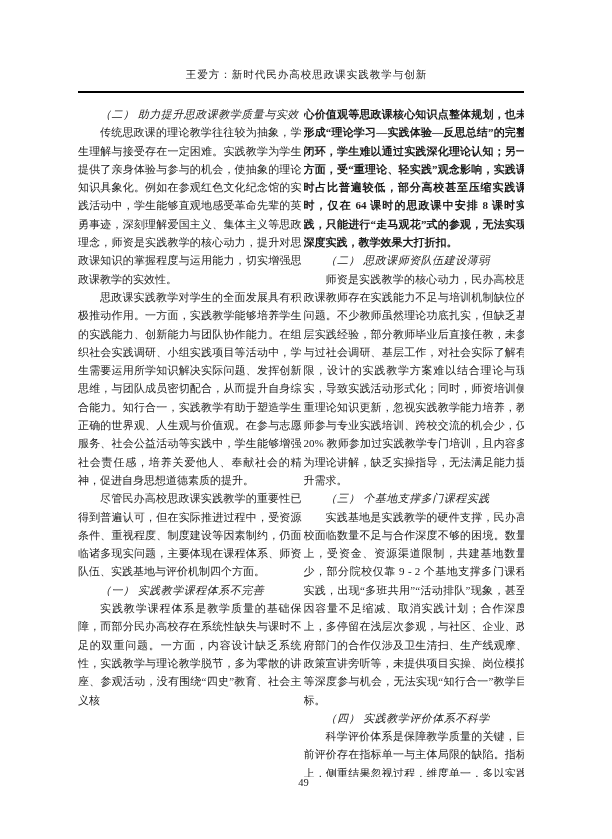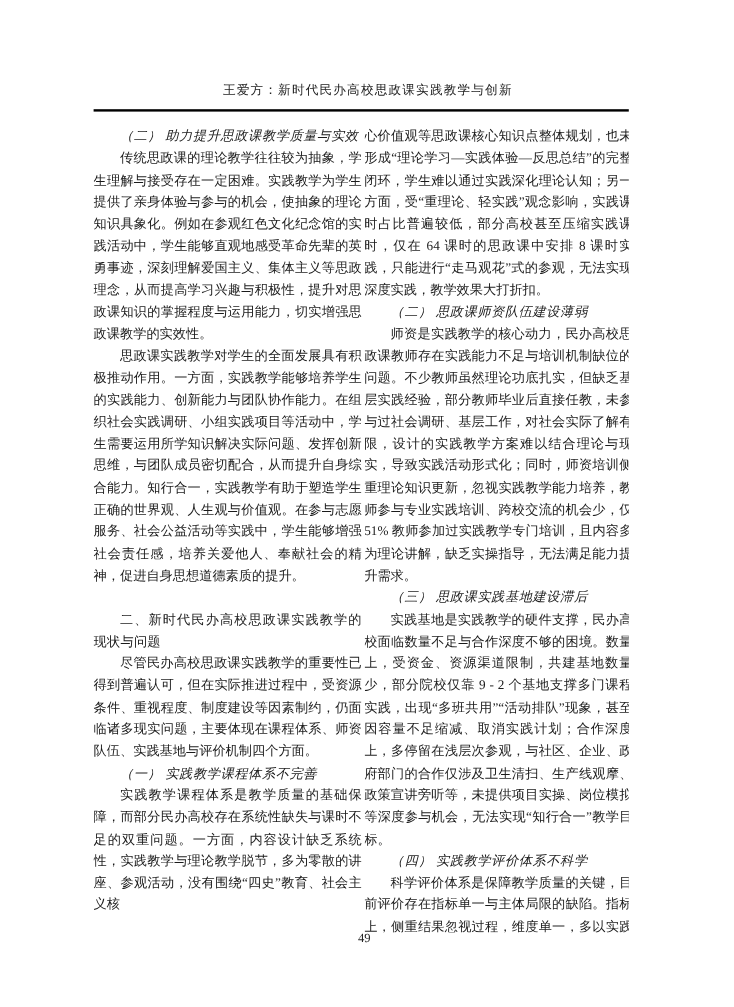--- a/index.html
+++ b/index.html
@@ -51,21 +51,21 @@
   }
   .col p, .col h3, .col h2 {
     margin: 0;
     font-size: 11px;
     line-height: 18.3px;
     text-align: justify;
     text-justify: inter-character;
     font-weight: normal;
   }
   .para { text-indent: 2em; }
-  .para.cont { text-indent: 0; }
+  .para.cont { text-indent: 0; font-weight: bold; }
   .subhead {
     font-style: italic;
     text-indent: 2em;
     letter-spacing: 0.5px;
     font-family: "Liberation Serif", "DejaVu Serif", serif;
   }
   .section-head {
     font-family: "Liberation Sans", "DejaVu Sans", sans-serif;
     font-weight: bold;
     text-indent: 2em;
@@ -90,33 +90,32 @@
 <div class="page">
 
   <div class="running-header">王爱方：新时代民办高校思政课实践教学与创新</div>
 
   <div class="header-rule"></div>
 
   <div class="columns">
 
     <div class="col">
       <h3 class="subhead">（二） 助力提升思政课教学质量与实效</h3>
-      <p class="para">传统思政课的理论教学往往较为抽象，学生理解与接受存在一定困难。实践教学为学生提供了亲身体验与参与的机会，使抽象的理论知识具象化。例如在参观红色文化纪念馆的实践活动中，学生能够直观地感受革命先辈的英勇事迹，深刻理解爱国主义、集体主义等思政理念，从而提高学习兴趣与积极性，提升对思政课知识的掌握程度与运用能力，切实增强思政课教学的实效性。</p>
+      <p class="para">传统思政课的理论教学往往较为抽象，学生理解与接受存在一定困难。实践教学为学生提供了亲身体验与参与的机会，使抽象的理论知识具象化。例如在参观红色文化纪念馆的实践活动中，学生能够直观地感受革命先辈的英勇事迹，深刻理解爱国主义、集体主义等思政理念，师资是实践教学的核心动力，提升对思政课知识的掌握程度与运用能力，切实增强思政课教学的实效性。</p>
       <p class="para">思政课实践教学对学生的全面发展具有积极推动作用。一方面，实践教学能够培养学生的实践能力、创新能力与团队协作能力。在组织社会实践调研、小组实践项目等活动中，学生需要运用所学知识解决实际问题、发挥创新思维，与团队成员密切配合，从而提升自身综合能力。知行合一，实践教学有助于塑造学生正确的世界观、人生观与价值观。在参与志愿服务、社会公益活动等实践中，学生能够增强社会责任感，培养关爱他人、奉献社会的精神，促进自身思想道德素质的提升。</p>
-      <h2 class="section-head">二、新时代民办高校思政课实践教学的现状与问题</h2>
       <p class="para">尽管民办高校思政课实践教学的重要性已得到普遍认可，但在实际推进过程中，受资源条件、重视程度、制度建设等因素制约，仍面临诸多现实问题，主要体现在课程体系、师资队伍、实践基地与评价机制四个方面。</p>
       <h3 class="subhead">（一） 实践教学课程体系不完善</h3>
       <p class="para">实践教学课程体系是教学质量的基础保障，而部分民办高校存在系统性缺失与课时不足的双重问题。一方面，内容设计缺乏系统性，实践教学与理论教学脱节，多为零散的讲座、参观活动，没有围绕“四史”教育、社会主义核</p>
     </div>
 
     <div class="col">
       <p class="para cont">心价值观等思政课核心知识点整体规划，也未形成“理论学习—实践体验—反思总结”的完整闭环，学生难以通过实践深化理论认知；另一方面，受“重理论、轻实践”观念影响，实践课时占比普遍较低，部分高校甚至压缩实践课时，仅在 64 课时的思政课中安排 8 课时实践，只能进行“走马观花”式的参观，无法实现深度实践，教学效果大打折扣。</p>
       <h3 class="subhead">（二） 思政课师资队伍建设薄弱</h3>
-      <p class="para">师资是实践教学的核心动力，民办高校思政课教师存在实践能力不足与培训机制缺位的问题。不少教师虽然理论功底扎实，但缺乏基层实践经验，部分教师毕业后直接任教，未参与过社会调研、基层工作，对社会实际了解有限，设计的实践教学方案难以结合理论与现实，导致实践活动形式化；同时，师资培训侧重理论知识更新，忽视实践教学能力培养，教师参与专业实践培训、跨校交流的机会少，仅 51% 教师参加过实践教学专门培训，且内容多为理论讲解，缺乏实操指导，无法满足能力提升需求。</p>
-      <h3 class="subhead">（三） 思政课实践基地建设滞后</h3>
+      <p class="para">师资是实践教学的核心动力，民办高校思政课教师存在实践能力不足与培训机制缺位的问题。不少教师虽然理论功底扎实，但缺乏基层实践经验，部分教师毕业后直接任教，未参与过社会调研、基层工作，对社会实际了解有限，设计的实践教学方案难以结合理论与现实，导致实践活动形式化；同时，师资培训侧重理论知识更新，忽视实践教学能力培养，教师参与专业实践培训、跨校交流的机会少，仅 20% 教师参加过实践教学专门培训，且内容多为理论讲解，缺乏实操指导，无法满足能力提升需求。</p>
+      <h3 class="subhead">（三） 个基地支撑多门课程实践</h3>
       <p class="para">实践基地是实践教学的硬件支撑，民办高校面临数量不足与合作深度不够的困境。数量上，受资金、资源渠道限制，共建基地数量少，部分院校仅靠 9 - 2 个基地支撑多门课程实践，出现“多班共用”“活动排队”现象，甚至因容量不足缩减、取消实践计划；合作深度上，多停留在浅层次参观，与社区、企业、政府部门的合作仅涉及卫生清扫、生产线观摩、政策宣讲旁听等，未提供项目实操、岗位模拟等深度参与机会，无法实现“知行合一”教学目标。</p>
       <h3 class="subhead">（四） 实践教学评价体系不科学</h3>
       <p class="para">科学评价体系是保障教学质量的关键，目前评价存在指标单一与主体局限的缺陷。指标上，侧重结果忽视过程，维度单一，多以实践报告、心得体会为主要评价依据，仅关注理论</p>
     </div>
 
   </div>
 
   <div class="page-number">49</div>
 
 </div>

